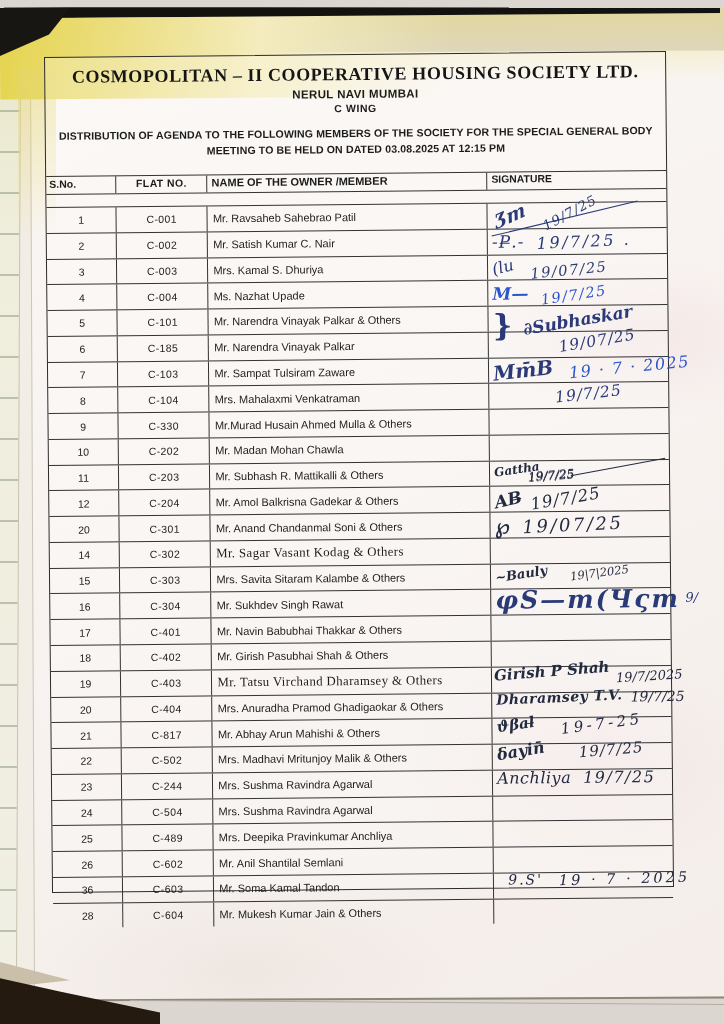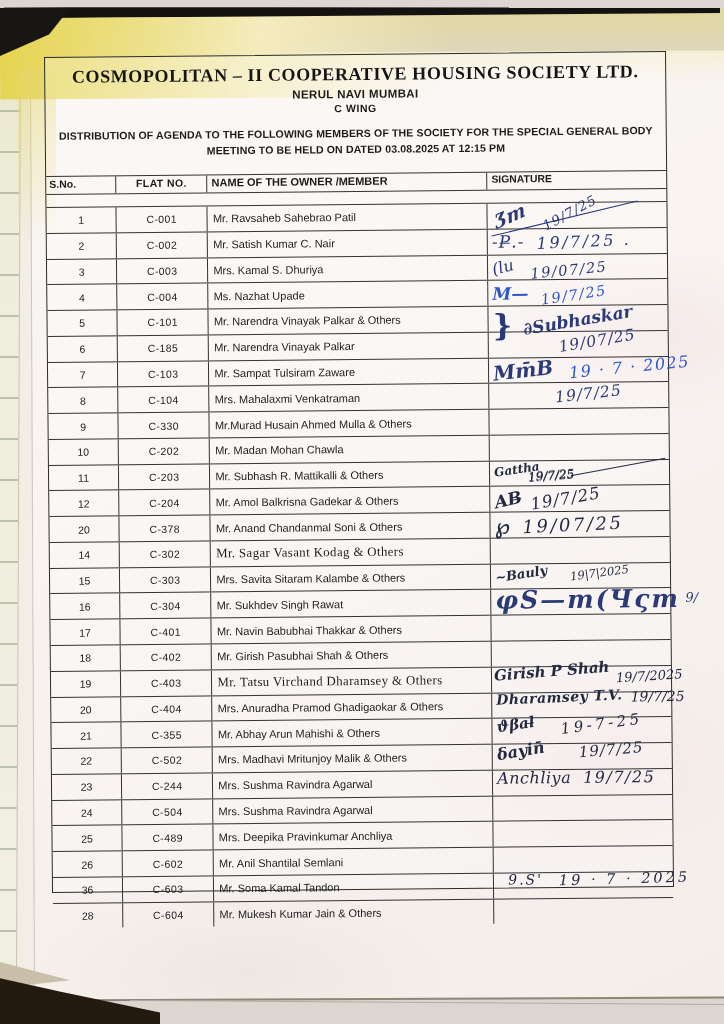--- a/index.html
+++ b/index.html
@@ -274,21 +274,21 @@
           <div class="c name">Mr. Amol Balkrisna Gadekar &amp; Others</div>
           <div class="c sigc">
             <span class="sig r12 ink-dark">
               <span class="mark">AB̶</span>
               <span class="date">19/7/25</span>
             </span>
           </div>
         </div>
         <div class="trow">
           <div class="c sno">20</div>
-          <div class="c flat">C-378</div>
+          <div class="c flat">C-301</div>
           <div class="c name">Mr. Anand Chandanmal  Soni &amp; Others</div>
           <div class="c sigc">
             <span class="sig r13 ink-dark">
               <span class="mark">℘</span>
               <span class="date">19/07/25</span>
             </span>
           </div>
         </div>
         <div class="trow">
           <div class="c sno">14</div>
@@ -347,21 +347,21 @@
           <div class="c name">Mrs. Anuradha  Pramod Ghadigaokar &amp; Others</div>
           <div class="c sigc">
             <span class="sig r20 ink-dark">
               <span class="mark">Dharamsey T.V.</span>
               <span class="date">19/7/25</span>
             </span>
           </div>
         </div>
         <div class="trow">
           <div class="c sno">21</div>
-          <div class="c flat">C-355</div>
+          <div class="c flat">C-817</div>
           <div class="c name">Mr. Abhay Arun Mahishi &amp; Others</div>
           <div class="c sigc">
             <span class="sig r21 ink-dark">
               <span class="mark">ϑβal̶</span>
               <span class="date">19-7-25</span>
             </span>
           </div>
         </div>
         <div class="trow">
           <div class="c sno">22</div>

